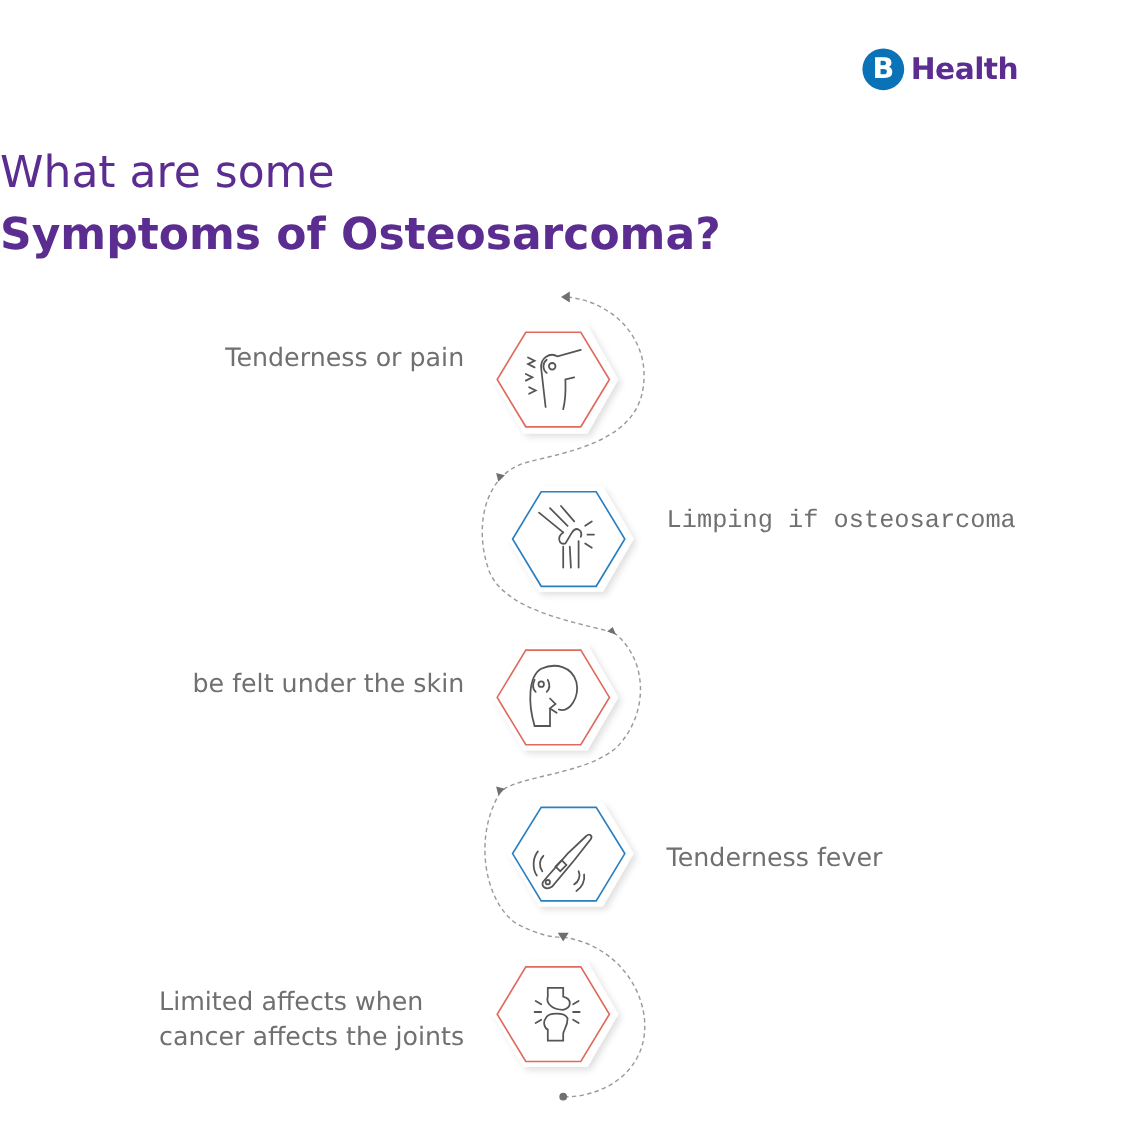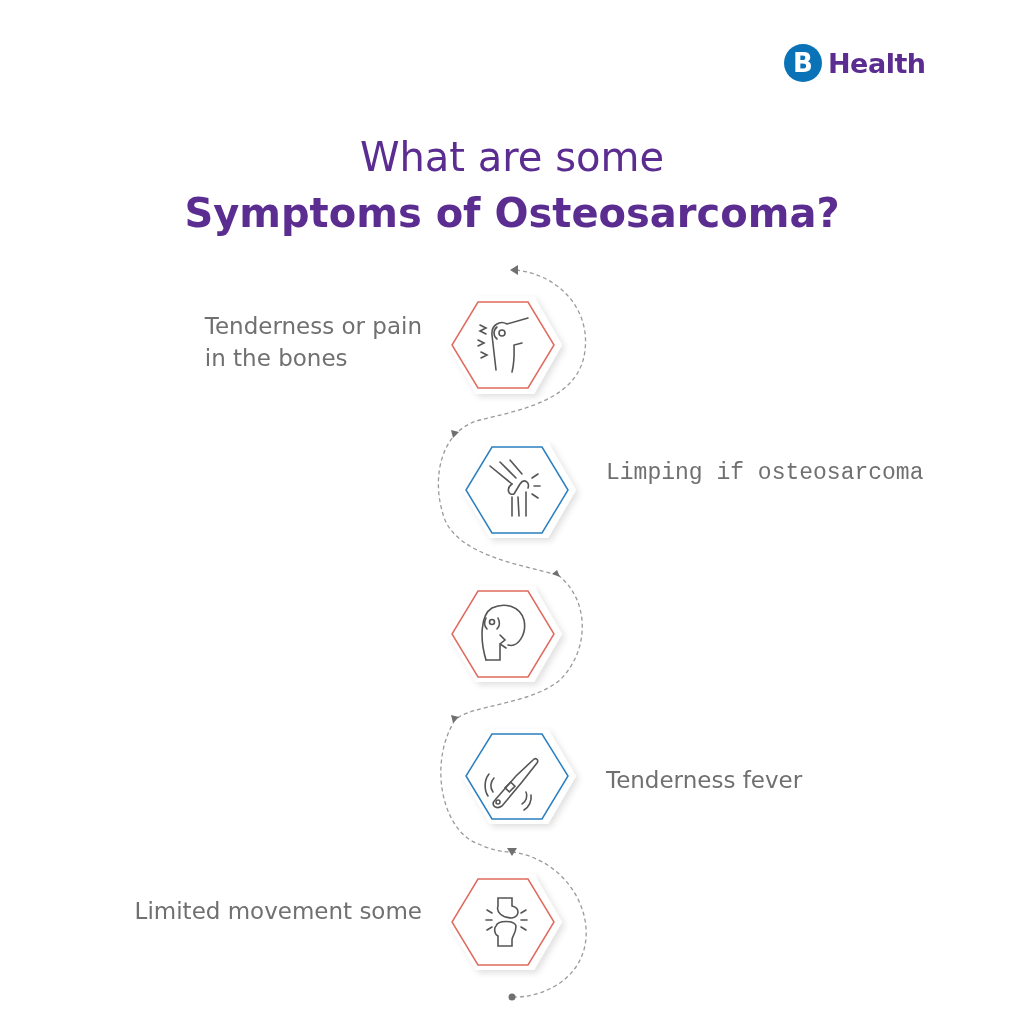--- a/index.html
+++ b/index.html
@@ -1,20 +1,20 @@
 <!DOCTYPE html>
 <html><head>
 <meta charset="utf-8">
 <style>
   html, body { margin:0; padding:0; }
   body { width:1024px; height:1024px; background:#ffffff; position:relative; overflow:hidden; font-family:"DejaVu Sans", sans-serif; }
   .logo { position:absolute; left:784px; top:44px; display:flex; align-items:center; }
   .logo-badge { width:38px; height:38px; border-radius:50%; background:#0a73b8; color:#fff; display:flex; align-items:center; justify-content:center; font-weight:bold; font-size:26px; font-family:"DejaVu Sans", sans-serif; }
   .logo-text { color:#5c2d91; font-weight:bold; font-size:27px; margin-left:6px; letter-spacing:-0.5px; font-family:"DejaVu Sans", sans-serif; }
-  .title { position:absolute; left:0; width:1024px; text-align:center; color:#5c2d91; font-family:"DejaVu Sans", sans-serif; }
+  .title { position:absolute; left:0; width:1024px; color:#5c2d91; font-family:"DejaVu Sans", sans-serif; }
   .title-1 { top:134px; font-size:40px; font-weight:normal; }
   .title-2 { top:190px; font-size:40px; font-weight:bold; }
   .label { position:absolute; color:#707070; font-size:23px; line-height:32px; font-family:"DejaVu Sans", sans-serif; }
   .label.left { text-align:left; right:602px; }
   .label.right { text-align:left; left:606px; }
   .line { display:block; white-space:nowrap; }
   svg.overlay { position:absolute; left:0; top:0; }
 </style>
 </head>
 <body>
@@ -113,25 +113,26 @@
       <path d="M498 898 L512 898 L512 906 C 520 908, 520 916, 512 918 C 502 918, 496 912, 498 906 Z"></path>
       <path d="M496 926 C 498 920, 514 920, 516 926 C 516 934, 512 936, 512 940 L512 946 L498 946 L498 936 C 494 934, 494 928, 496 926 Z"></path>
       <path d="M487 910 L492 913 M486 920 L492 920 M487 930 L492 927"></path>
       <path d="M526 910 L521 913 M527 920 L521 920 M526 930 L521 927"></path>
     </g>
   </g>
 </svg>
 
 <div class="label left" style="top:310px;">
   <span class="line">Tenderness or pain</span>
-  <span class="line">in the bones</span>
 </div>
 <div class="label right" style="top:457px;font-family:Liberation Mono, monospace;">
   <span class="line">Limping if osteosarcoma</span>
 </div>
 <div class="label left" style="top:606px;">
+  <span class="line">be felt under the skin</span>
 </div>
 <div class="label right" style="top:764px;">
   <span class="line">Tenderness fever</span>
 </div>
 <div class="label left" style="top:895px;">
-  <span class="line">Limited movement some</span>
+  <span class="line">Limited affects when</span>
+  <span class="line">cancer affects the joints</span>
 </div>
 
 </body></html>

